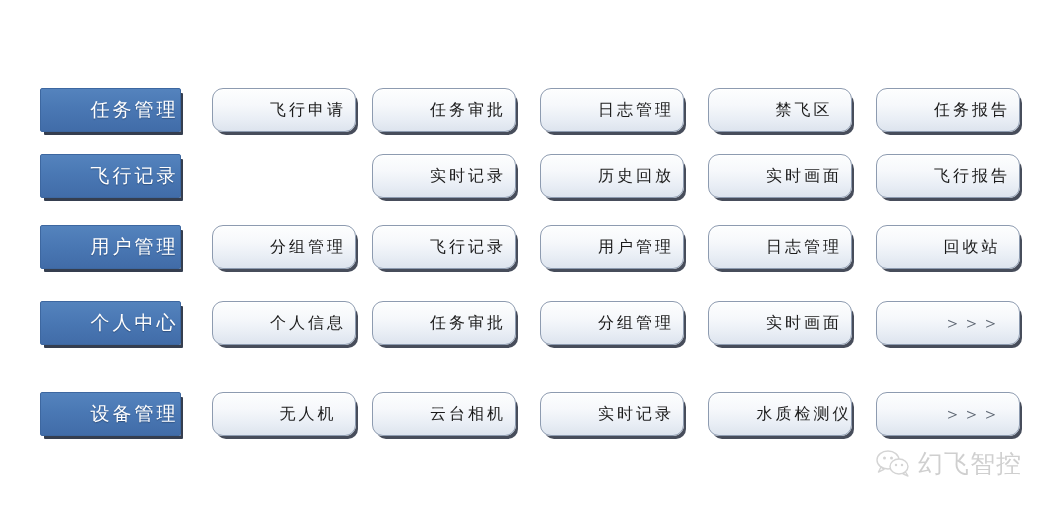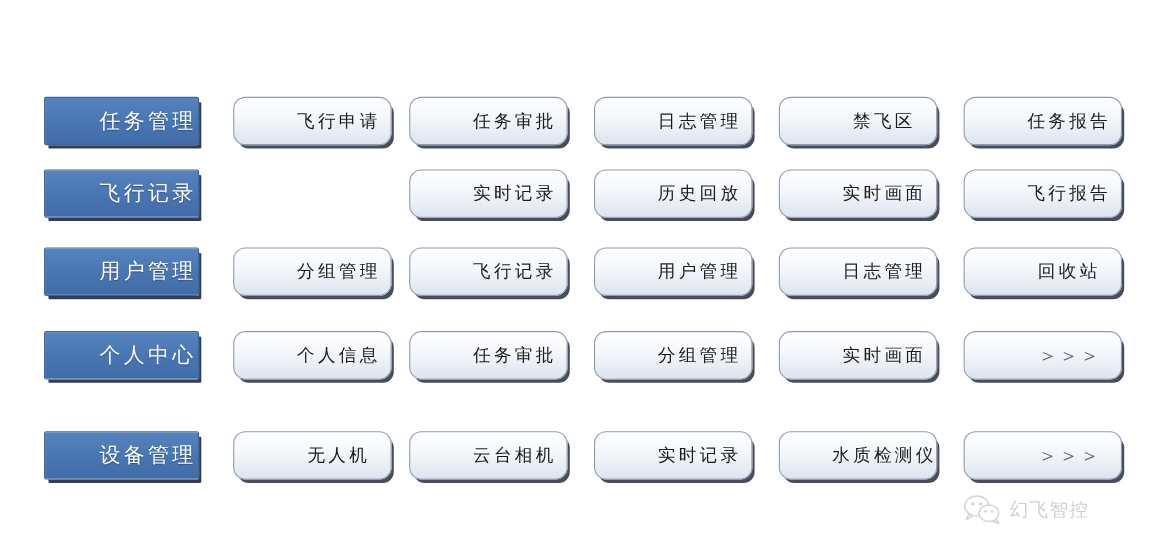--- a/index.html
+++ b/index.html
@@ -102,21 +102,21 @@
     align-items: center;
     gap: 8px;
     opacity: 0.42;
   }
   #watermark .wm-icon {
     width: 34px;
     height: 28px;
     flex: 0 0 auto;
   }
   #watermark .wm-text {
-    font-size: 17px;
+    font-size: 25px;
     color: #8e8e8e;
     letter-spacing: 1px;
     white-space: nowrap;
   }
 </style>
 </head>
 <body>
 
 <div id="menu-grid">
 

